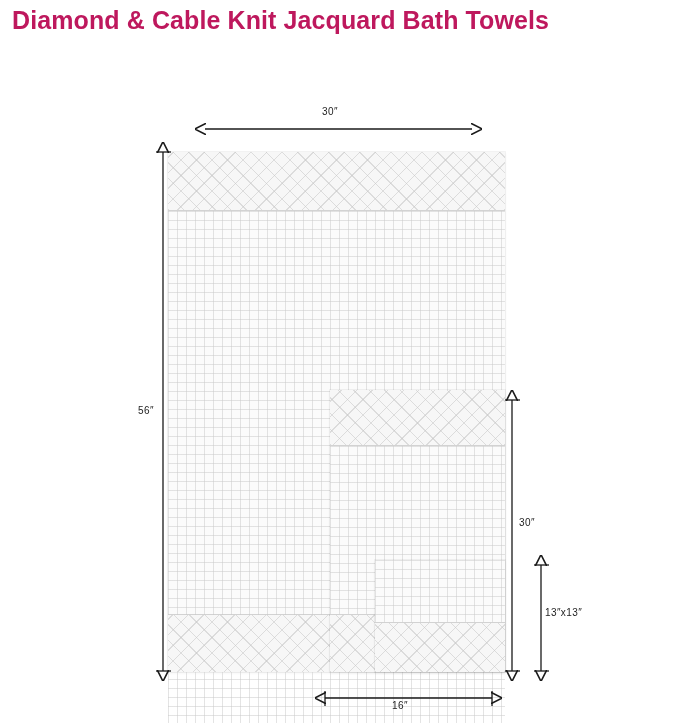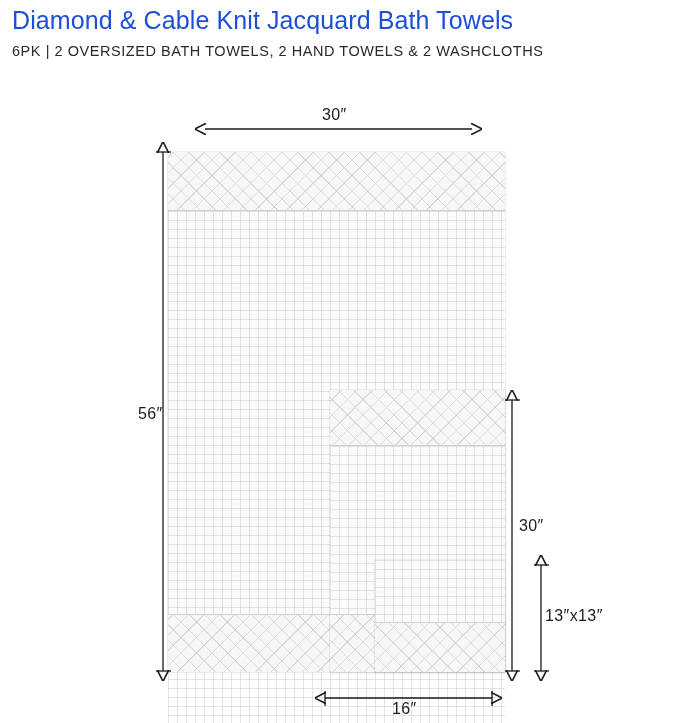--- a/index.html
+++ b/index.html
@@ -15,23 +15,23 @@
     position: relative;
     overflow: hidden;
   }
 
   
   .header {
     padding: 6px 12px 0 12px;
   }
   .title {
     font-size: 25px;
-    font-weight: 400;
+    font-weight: 700;
     letter-spacing: 0.1px;
-    color: #1d4ed8;
+    color: #be185d;
     line-height: 1.15;
     white-space: nowrap;
   }
   .subtitle {
     margin-top: 8px;
     font-size: 14.5px;
     font-weight: 400;
     letter-spacing: 0.55px;
     color: #2a2a2a;
     white-space: nowrap;
@@ -113,37 +113,36 @@
   #washcloth .hem-b { top: 62px; }
   #washcloth .band-bot { top: 63px; height: 49px;
     background:
       repeating-linear-gradient(45deg, rgba(198,198,198,0.55) 0 1px, transparent 1px 11px),
       repeating-linear-gradient(-45deg, rgba(198,198,198,0.55) 0 1px, transparent 1px 11px);
     background-color: #f7f7f7; }
 
   
   .dim-label {
     position: absolute;
-    font-size: 16px;
+    font-size: 10px;
     letter-spacing: 0.4px;
     color: #1d1d1d;
     white-space: nowrap;
   }
   #label-30-top  { left: 322px; top: 106px; }
   #label-56      { left: 138px; top: 405px; }
   #label-30-side { left: 519px; top: 517px; }
   #label-13      { left: 545px; top: 607px; }
   #label-16      { left: 392px; top: 700px; }
 </style>
 </head>
 <body>
 
 <div class="header">
   <div class="title">Diamond &amp; Cable Knit Jacquard Bath Towels</div>
-  <div class="subtitle">6PK  |  2 OVERSIZED BATH TOWELS, 2 HAND TOWELS &amp; 2 WASHCLOTHS</div>
 </div>
 
 <div class="towel" id="bath-towel">
   <div class="waffle waffle-mid"></div>
   <div class="band band-top"></div>
   <div class="hem hem-a"></div>
   <div class="band band-bot"></div>
   <div class="hem hem-b"></div>
 </div>
 

